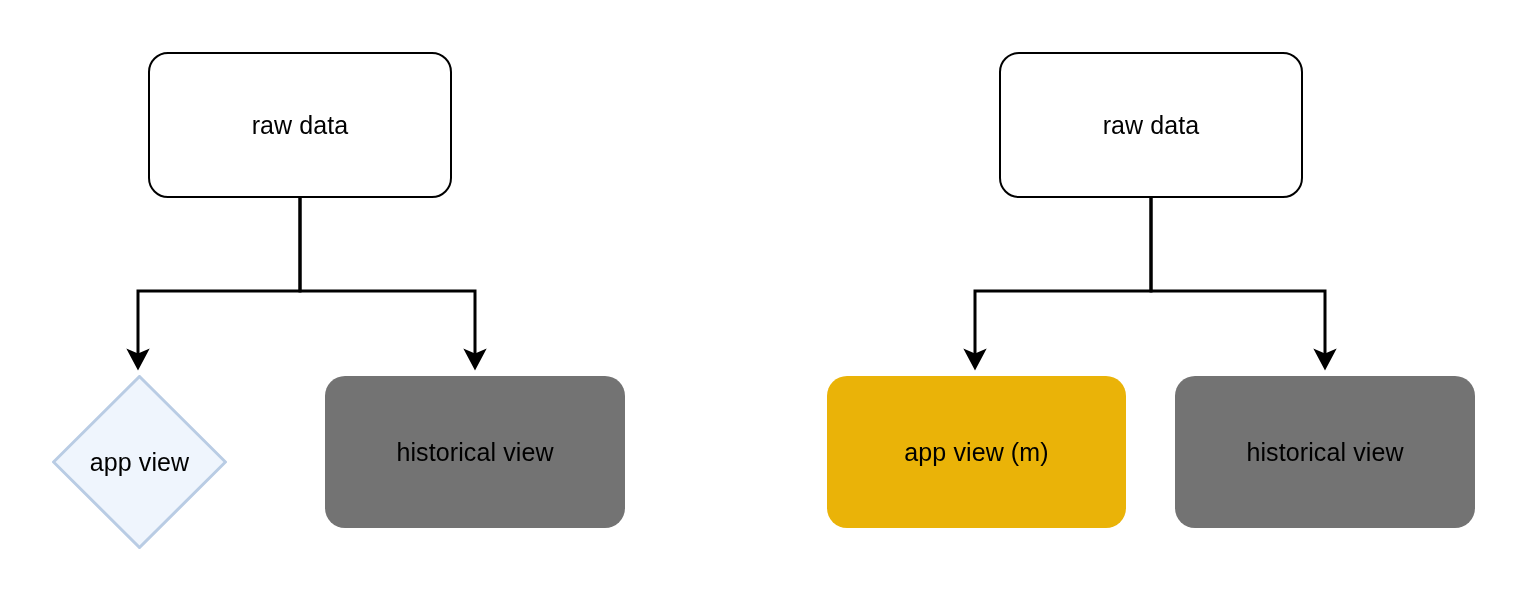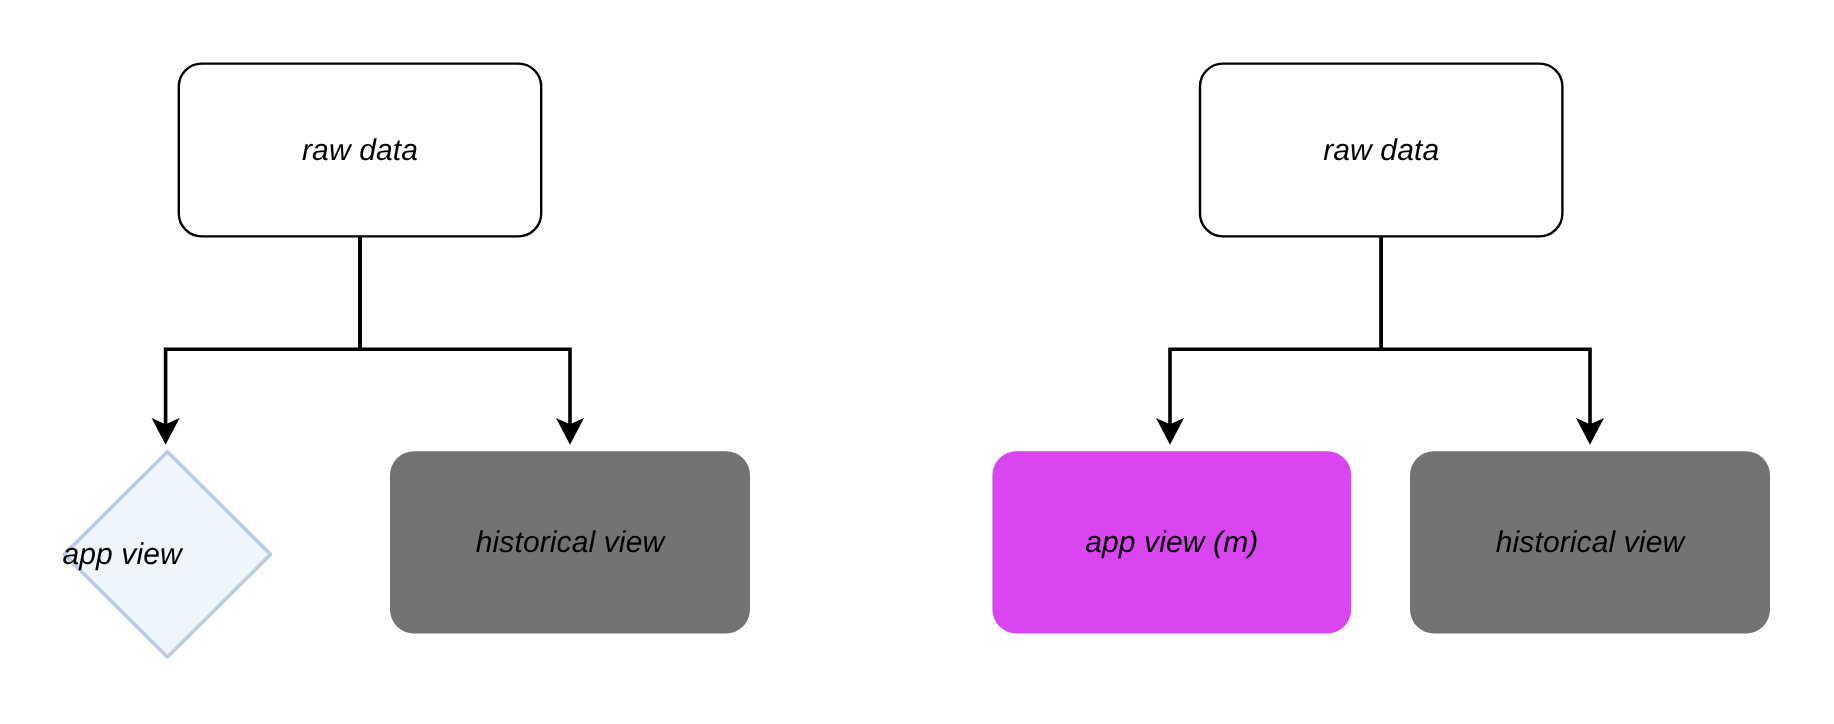--- a/index.html
+++ b/index.html
@@ -29,21 +29,20 @@
     height: 603px;
     pointer-events: none;
   }
   .node {
     position: absolute;
     box-sizing: border-box;
     display: flex;
     align-items: center;
     justify-content: center;
     text-align: center;
-    font-style: italic;
   }
   .node-label {
     font-family: "Liberation Sans", sans-serif;
     font-size: 25px;
     line-height: 1.2;
     color: #000000;
     letter-spacing: 0.1px;
     white-space: nowrap;
   }
   .box-rounded {
@@ -51,40 +50,41 @@
   }
   .node-raw {
     background: #ffffff;
     border: 2px solid #000000;
   }
   .node-fill-pink {
     background: #737373;
     border: none;
   }
   .node-fill-blue {
-    background: #d946ef;
+    background: #eab308;
     border: none;
   }
   .node-diamond {
     background: transparent;
     border: none;
   }
   .diamond-shape {
     position: absolute;
     left: 0;
     top: 0;
     width: 100%;
     height: 100%;
   }
   .diamond-label-wrap {
     position: relative;
     z-index: 2;
     width: 100%;
     display: flex;
     align-items: center;
+    justify-content: center;
   }
 </style>
 </head>
 <body>
 
 <div id="canvas">
 
   <svg class="svg-layer" width="1528" height="603" viewBox="0 0 1528 603" xmlns="http://www.w3.org/2000/svg">
     <defs>
       <marker id="arrowhead" markerWidth="9" markerHeight="9" refX="3.2" refY="4.5" orient="auto" markerUnits="strokeWidth">

